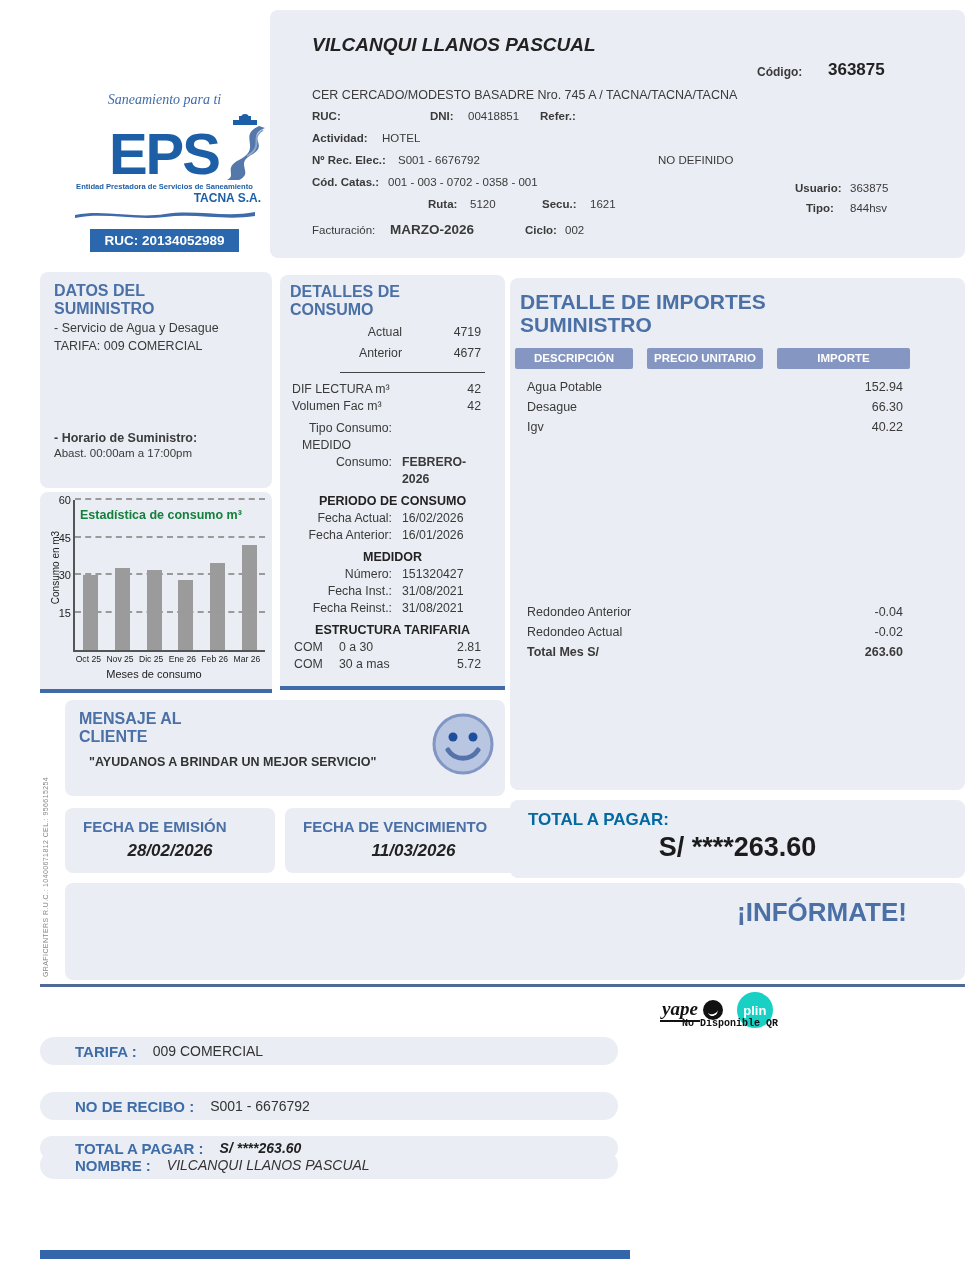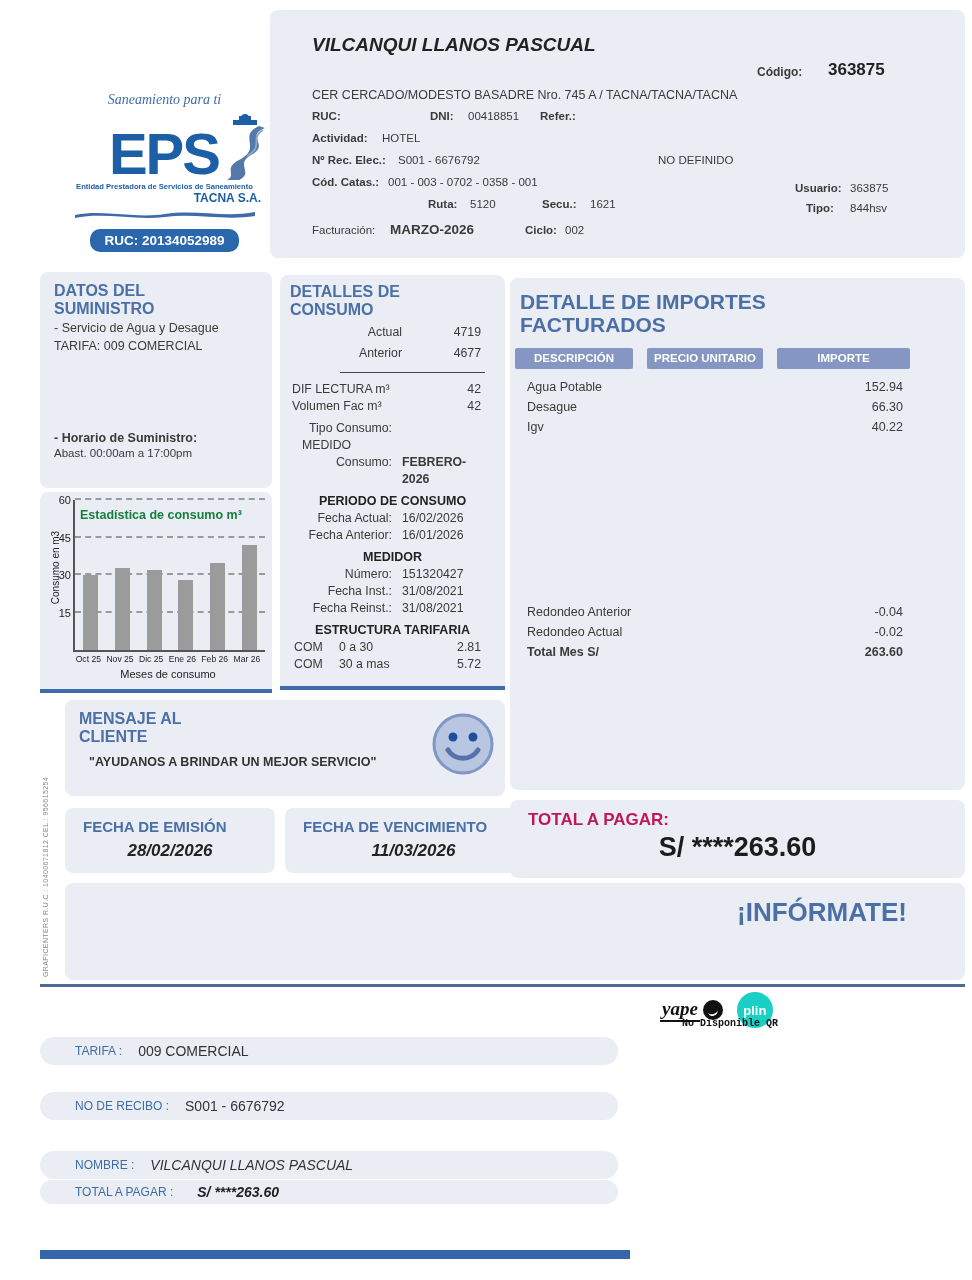--- a/index.html
+++ b/index.html
@@ -8,21 +8,21 @@
   .panel{position:absolute;background:#eaedf3;border-radius:8px;}
   b,.b{font-weight:bold;}
   
   .logo-block{position:absolute;left:62px;top:92px;width:205px;text-align:center;}
   .logo-tagline{font-family:"Liberation Serif",serif;font-style:italic;color:#3f6bab;font-size:14px;}
   .logo-row{display:flex;align-items:flex-end;justify-content:flex-end;height:72px;}
   .logo-eps{font-size:58px;font-weight:bold;color:#1d5fa7;letter-spacing:-2px;line-height:0.9;}
   .logo-sub{font-size:7.6px;font-weight:bold;color:#1d5fa7;margin-top:2px;}
   .logo-tacna{font-size:12px;font-weight:bold;color:#1d5fa7;text-align:right;padding-right:6px;}
   .logo-ruc{display:inline-block;margin-top:6px;background:#2a67ad;color:#fff;font-weight:bold;
-            font-size:13.5px;padding:4px 14px;border-radius:10px;}
+            font-size:13.5px;padding:4px 14px;border-radius:0;}
   
   .header-panel{left:270px;top:10px;width:695px;height:248px;}
   .header-panel span{position:absolute;font-size:11.5px;white-space:nowrap;}
   .hp-name{left:42px;top:24px;font-size:19px !important;font-weight:bold;font-style:italic;color:#222;}
   .hp-codigo-l{left:487px;top:55px;font-weight:bold;font-size:12px !important;}
   .hp-codigo-v{left:558px;top:50px;font-size:17px !important;font-weight:bold;color:#222;}
   .hp-address{left:42px;top:78px;font-size:12.5px !important;}
   
   .sec-title{font-weight:bold;color:#4b70a6;font-size:16px;line-height:1.1;}
   .datos{left:40px;top:272px;width:232px;height:216px;}
@@ -42,21 +42,21 @@
   
   .chart-title{position:absolute;left:40px;top:16px;font-size:12.5px;font-weight:bold;color:#15803d;white-space:nowrap;z-index:3;}
   .chart-plot{position:absolute;left:33px;top:8px;width:190px;height:150px;border-left:2px solid #555;border-bottom:2px solid #555;}
   .gridline{position:absolute;left:0;width:100%;border-top:2px dashed #9a9a9a;}
   .ytick{position:absolute;left:-28px;width:24px;text-align:right;font-size:11px;color:#222;}
   .chart-bars{position:absolute;left:0;bottom:0;width:100%;height:100%;display:flex;align-items:flex-end;justify-content:space-around;}
   .bar{width:15px;background:#9b9b9b;}
   .chart-xlabels{position:absolute;left:33px;top:162px;width:190px;display:flex;justify-content:space-around;}
   .xtick{font-size:8.6px;color:#222;white-space:nowrap;}
   .chart-ylab{position:absolute;left:-30px;top:70px;transform:rotate(-90deg);font-size:10px;color:#222;width:90px;text-align:center;}
-  .chart-xlab{position:absolute;left:33px;top:176px;width:190px;text-align:center;font-size:11px;color:#222;}
+  .chart-xlab{position:absolute;left:19px;top:176px;width:190px;text-align:center;font-size:11px;color:#222;}
   
   .consumo .sec-title{padding:8px 0 6px 10px;width:140px;}
   .crow{display:flex;font-size:12.3px;line-height:17px;padding:0 24px 0 12px;}
   .crow .lab{width:110px;text-align:right;}
   .crow .val{flex:1;text-align:right;}
   .crow2 .lab{width:100px;text-align:right;}
   .crow2 .val{flex:1;text-align:left;padding-left:10px;}
   .chead{font-size:12.5px;font-weight:bold;text-align:center;color:#222;padding:6px 0 2px 0;}
   .cline{border:none;border-top:1.5px solid #444;margin:10px 20px 8px 60px;}
   .trow{display:flex;font-size:12.3px;line-height:17px;padding:0 24px 0 14px;}
@@ -71,45 +71,45 @@
   .chip1{width:118px;} .chip2{width:116px;} .chip3{width:133px;}
   .irow{display:flex;justify-content:space-between;font-size:12.5px;line-height:20px;padding:0 62px 0 17px;}
   .ispacer{height:165px;}
   
   .mensaje .sec-title{padding:10px 0 0 14px;width:160px;}
   .quote{font-size:12.5px;font-weight:bold;color:#333;padding:10px 0 0 24px;}
   .smiley{position:absolute;right:10px;top:12px;}
   
   .fecha-title{font-size:15px;font-weight:bold;color:#4b70a6;padding:10px 0 0 18px;}
   .fecha-val{font-size:17px;font-weight:bold;font-style:italic;color:#222;text-align:center;margin-top:6px;}
-  .tp-label{font-size:17px;font-weight:bold;color:#be185d;padding:10px 0 0 18px;}
+  .tp-label{font-size:17px;font-weight:bold;color:#0369a1;padding:10px 0 0 18px;}
   .tp-value{font-size:27px;font-weight:bold;color:#1c1c1c;text-align:center;margin-top:2px;}
   .informate-text{font-size:26px;font-weight:bold;color:#4b70a6;text-align:right;padding:14px 58px 0 0;}
   
   .vtext{position:absolute;left:42px;top:772px;height:205px;writing-mode:vertical-rl;transform:rotate(180deg);
          font-size:7px;color:#888;letter-spacing:0.4px;white-space:nowrap;}
   
   .divider{position:absolute;left:40px;top:984px;width:925px;height:3px;background:#4f6a96;}
   .paylogos{position:absolute;left:660px;top:992px;display:flex;align-items:center;}
   .yape-text{font-family:"Liberation Serif",serif;font-style:italic;font-weight:bold;font-size:19px;color:#111;
              border-bottom:2px solid #111;padding:0 2px 0 2px;}
   .yape-circle{width:20px;height:20px;border-radius:50%;background:#111;margin-left:3px;position:relative;}
   .yape-circle:after{content:"";position:absolute;left:5px;top:9px;width:10px;height:5px;
              border-bottom:2px solid #fff;border-radius:0 0 8px 8px;transform:rotate(-15deg);}
   .plin-circle{width:36px;height:36px;border-radius:50%;background:#18d1c4;color:#fff;font-weight:bold;
              font-size:13px;display:flex;align-items:center;justify-content:center;margin-left:14px;}
   .qr-note{position:absolute;left:682px;top:1018px;font-family:"Liberation Mono",monospace;
            font-weight:bold;font-size:10px;color:#111;}
   
   .pill{position:absolute;left:40px;width:578px;height:28px;background:#eaedf3;border-radius:14px;
         display:flex;align-items:center;}
-  .pill-label{font-size:12px;font-weight:normal;color:#3e6ca8;margin-left:35px;white-space:nowrap;}
+  .pill-label{font-size:15px;font-weight:bold;color:#3e6ca8;margin-left:35px;white-space:nowrap;}
   .pill-value{font-size:14px;color:#333;margin-left:16px;white-space:nowrap;}
   .p1{top:1037px;} .p2{top:1092px;} .p3{top:1151px;}
-  .p4{top:1180px;height:24px;gap:8px;}
+  .p4{top:1136px;height:24px;}
   .italic{font-style:italic;}
   .bolditalic{font-style:italic;font-weight:bold;color:#222;}
   .bottombar{position:absolute;left:40px;top:1250px;width:590px;height:9px;background:#3566ac;}
 </style>
 </head>
 <body>
 
 <div class="page">
 
   <div class="logo-block">
@@ -257,21 +257,21 @@
         <span class="c3">2.81</span>
       </div>
     <div class="trow">
         <span class="c1">COM</span>
         <span class="c2">30 a mas</span>
         <span class="c3">5.72</span>
       </div>
   </div>
 
   <div class="panel importes">
-    <div class="sec-title">DETALLE DE IMPORTES FACTURADOS</div>
+    <div class="sec-title">DETALLE DE IMPORTES SUMINISTRO</div>
     <div class="chips">
       <div class="chip chip1">DESCRIPCIÓN</div>
       <div class="chip chip2">PRECIO UNITARIO</div>
       <div class="chip chip3">IMPORTE</div>
     </div>
     <div class="irow">
         <span>Agua Potable</span>
         <span>152.94</span>
       </div>
     <div class="irow">

